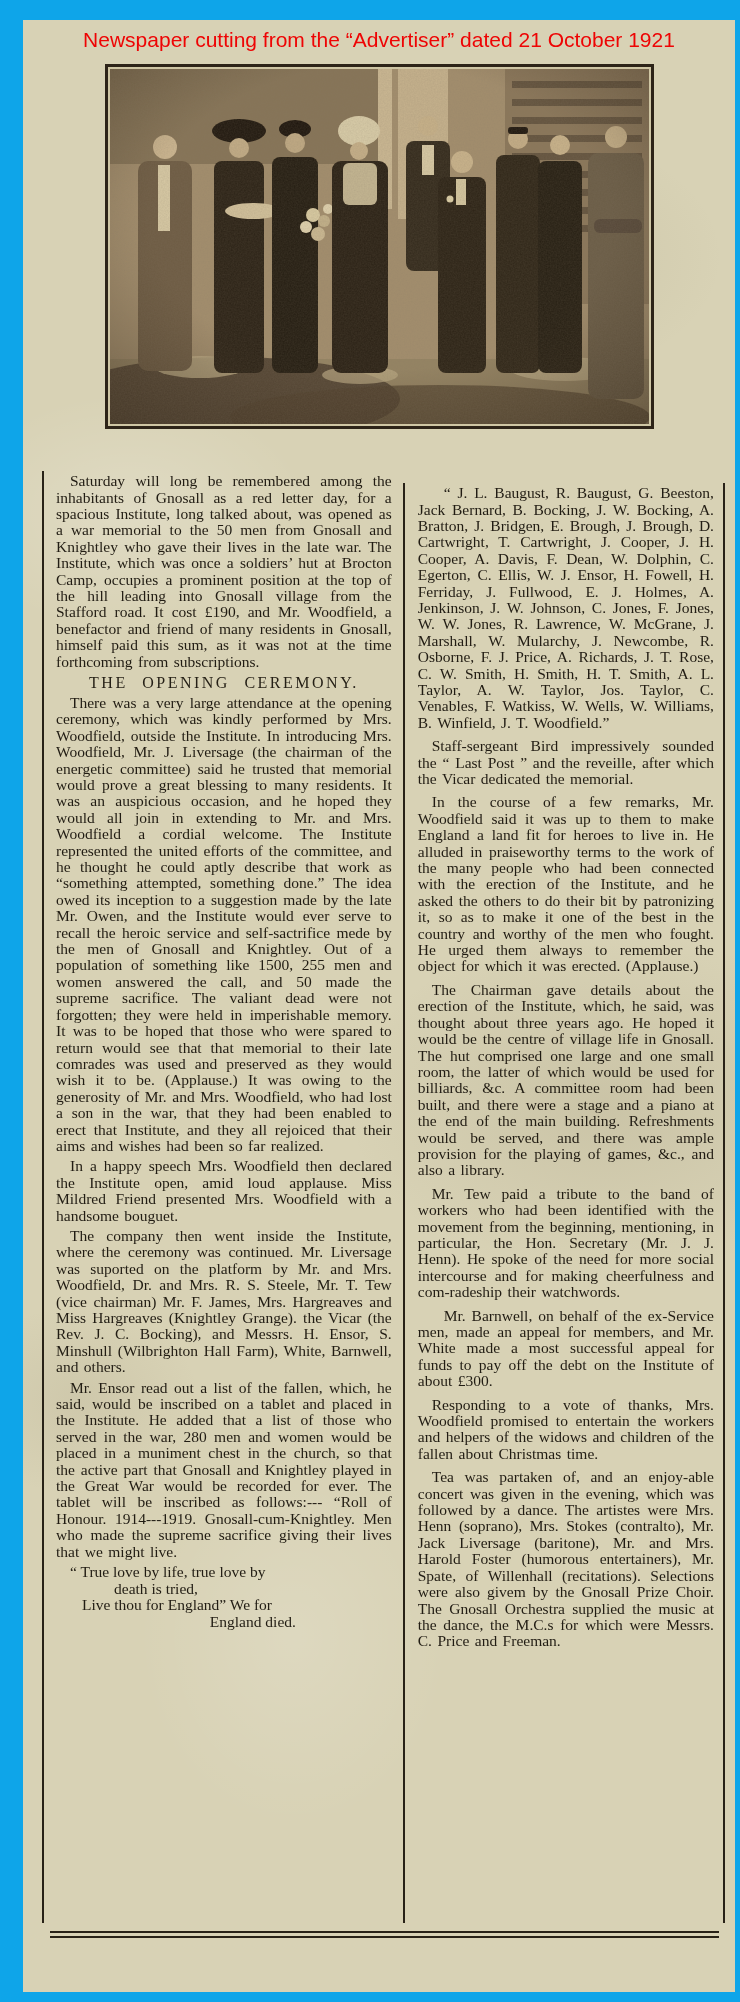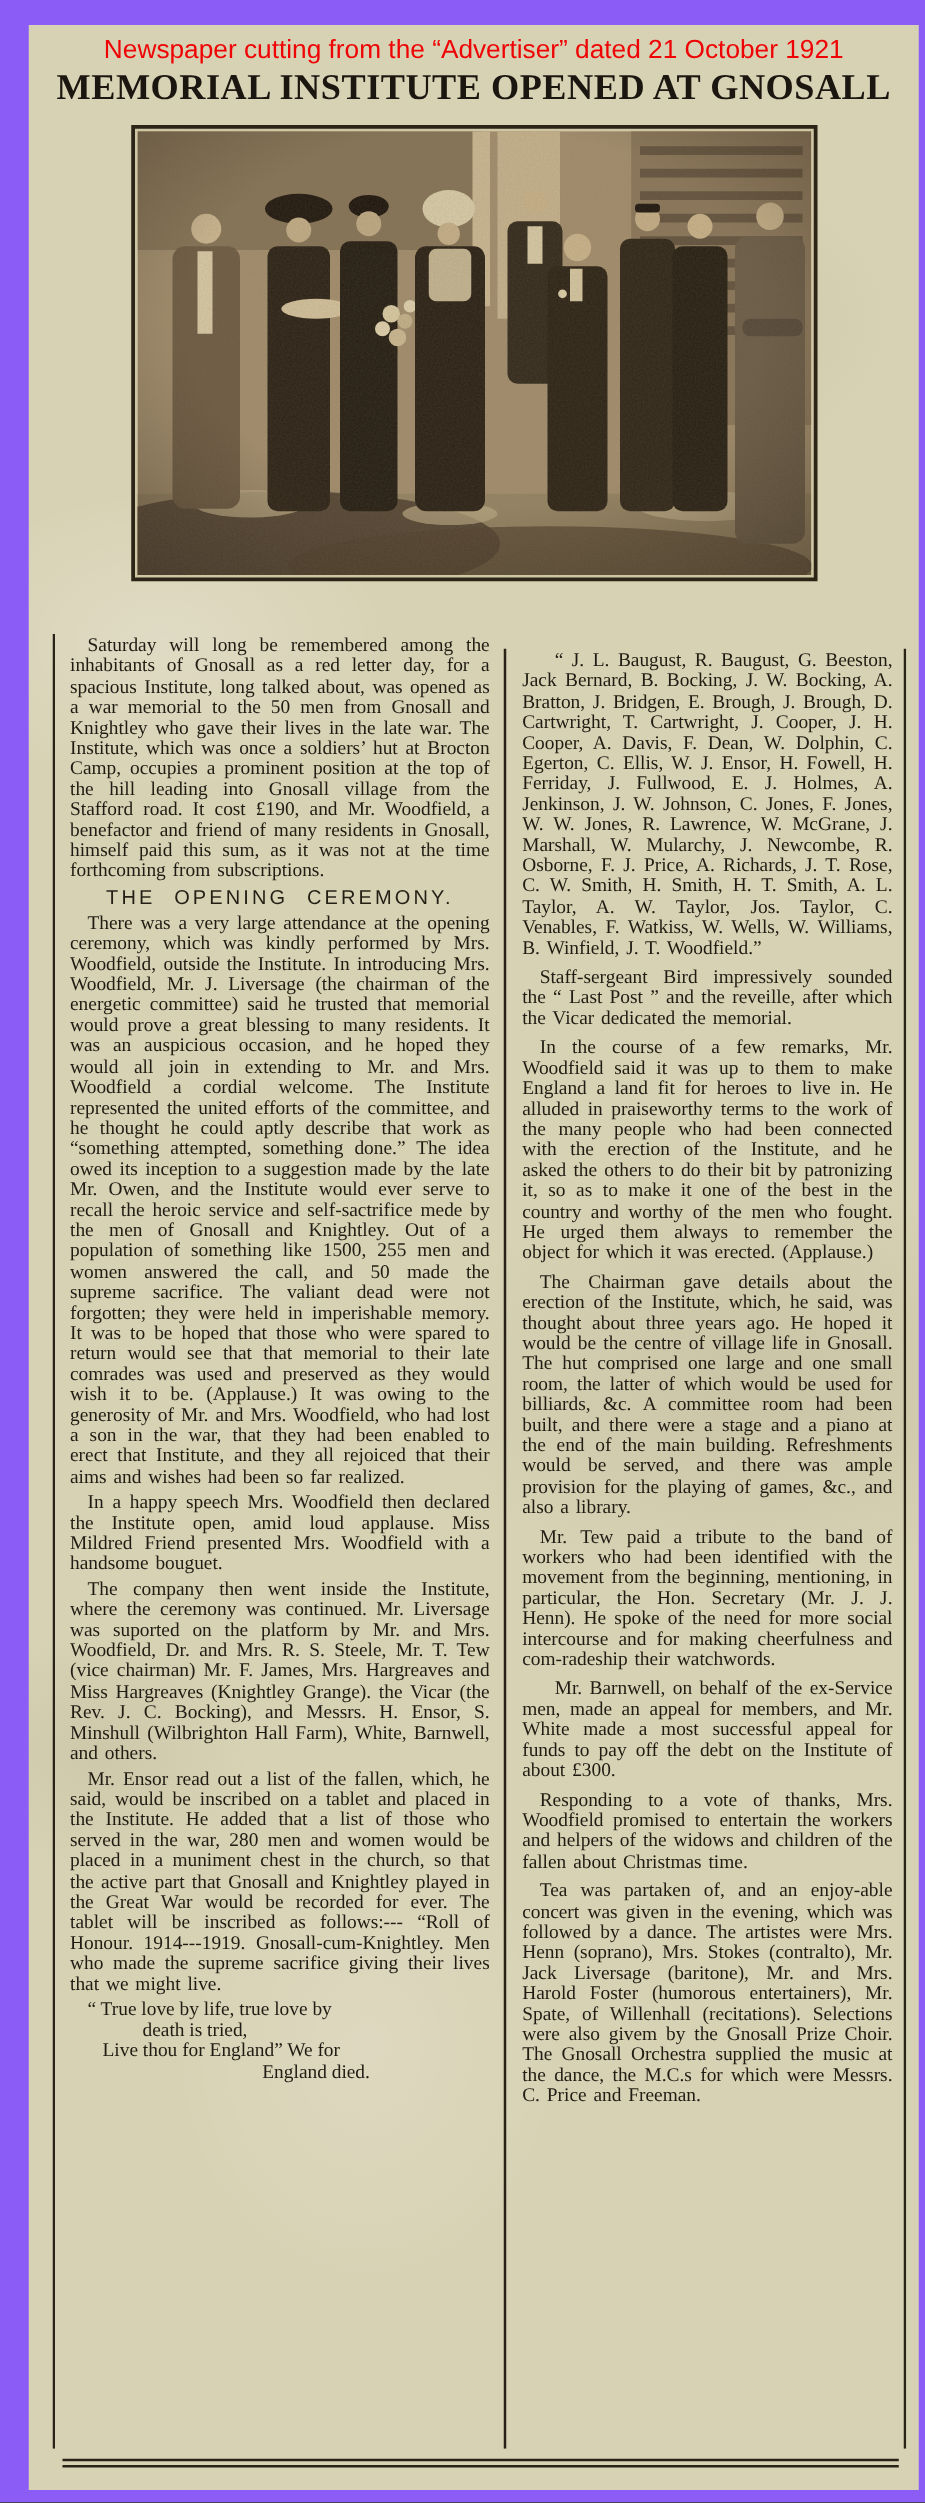--- a/index.html
+++ b/index.html
@@ -1,17 +1,17 @@
 <!DOCTYPE html>
 <html><head>
 <meta charset="utf-8">
 <style>
   html,body { margin:0; padding:0; background:#000; }
   .frame {
-    position:relative; width:740px; height:2002px; background:#8b5cf6;
+    position:relative; width:740px; height:2002px; background:#0ea5e9;
     font-family:"Liberation Serif", serif; overflow:hidden;
   }
   .paper {
     position:absolute; left:23px; top:20px; width:712px; height:1972px;
     background-color:#d8d2b5;
     background-image:
       radial-gradient(ellipse 300px 200px at 15% 25%, rgba(255,255,255,0.20), transparent 60%),
       radial-gradient(ellipse 420px 280px at 82% 55%, rgba(118,108,78,0.14), transparent 62%),
       radial-gradient(ellipse 260px 320px at 38% 82%, rgba(255,255,255,0.14), transparent 60%),
       radial-gradient(ellipse 360px 220px at 68% 12%, rgba(124,113,82,0.12), transparent 60%),
@@ -38,41 +38,40 @@
   .col { box-sizing:border-box; color:#211c13; }
   .col-left  { width:382px; border-left:2px solid #282217; padding:2px 11px 0 12px; }
   .col-right { width:341px; border-left:2px solid #282217; border-right:2px solid #282217; padding:2px 9px 0 13px;margin-top:12px; }
   .col p {
     margin:0 0 4px; text-indent:14px; text-align:justify;
     font-size:15.5px; line-height:16.4px; word-spacing:1.6px;
   }
   .col-right p { margin-bottom:7px; }
   .indent-lg { text-indent:26px !important; }
   .section-heading {
-    font-family:Liberation Sans, sans-serif; font-size:16px; color:#241f15;
+    font-family:Liberation Serif, serif; font-size:16px; color:#241f15;
     text-align:center; letter-spacing:2.5px; word-spacing:8px; margin:2px 0 3px;
   }
   .verse { font-size:15.5px; line-height:16.6px; }
   .verse .v1 { margin-left:14px; }
   .verse .v2 { margin-left:58px; }
   .verse .v3 { margin-left:26px; }
   .verse .v4 { margin-left:58px;text-align:center; }
   .bottom-rule {
     margin:8px 16px 0 27px; height:3px;
     border-top:2px solid #282217; border-bottom:2px solid #282217;
   }
 </style>
 </head>
 <body>
 
 <div class="frame">
   <div class="paper">
 
     <div class="red-note">Newspaper cutting from the “Advertiser” dated 21 October 1921</div>
-    <div class="headline">MEMORIAL INSTITUTE OPENED AT GNOSALL</div>
 
     <div class="photo-wrap">
       <svg viewBox="0 0 539 355" width="539" height="355" xmlns="http://www.w3.org/2000/svg">
         <defs>
           <filter id="grain" x="0" y="0" width="100%" height="100%">
             <feTurbulence type="fractalNoise" baseFrequency="0.7" numOctaves="2" stitchTiles="stitch" result="t"></feTurbulence>
             <feColorMatrix in="t" type="matrix" values="0 0 0 0 0.24  0 0 0 0 0.19  0 0 0 0 0.13  0 0 0 0.45 0"></feColorMatrix>
           </filter>
           <radialGradient id="vig" cx="50%" cy="42%" r="78%">
             <stop offset="55%" stop-color="rgba(58,46,30,0)"></stop>

